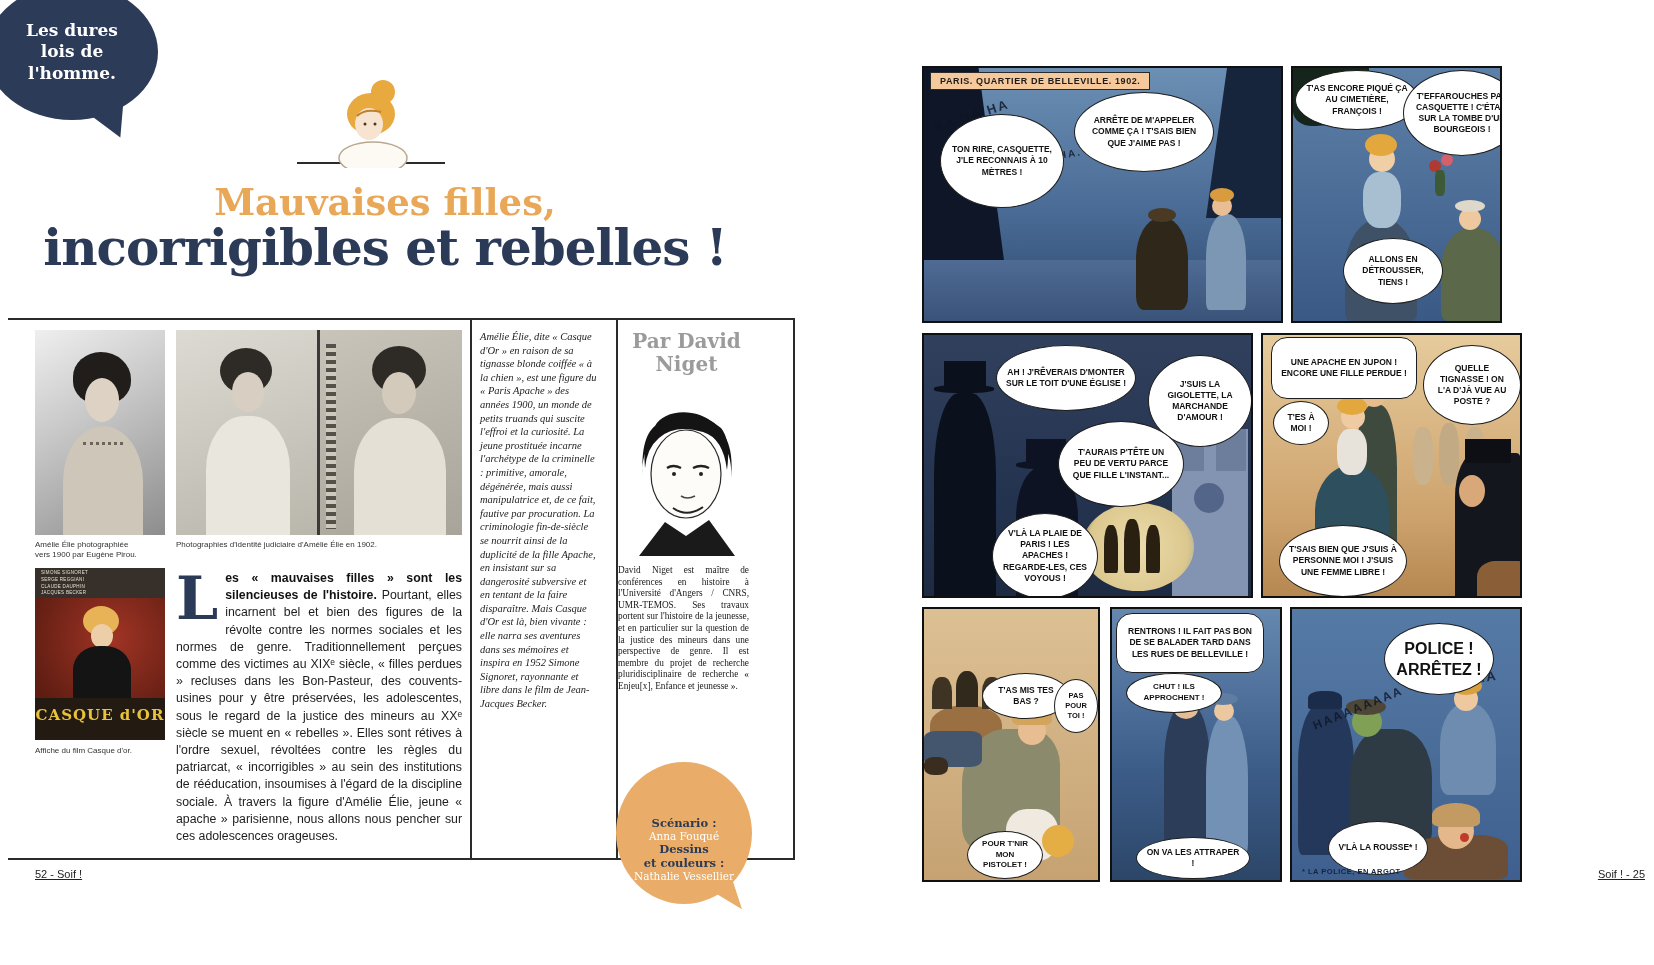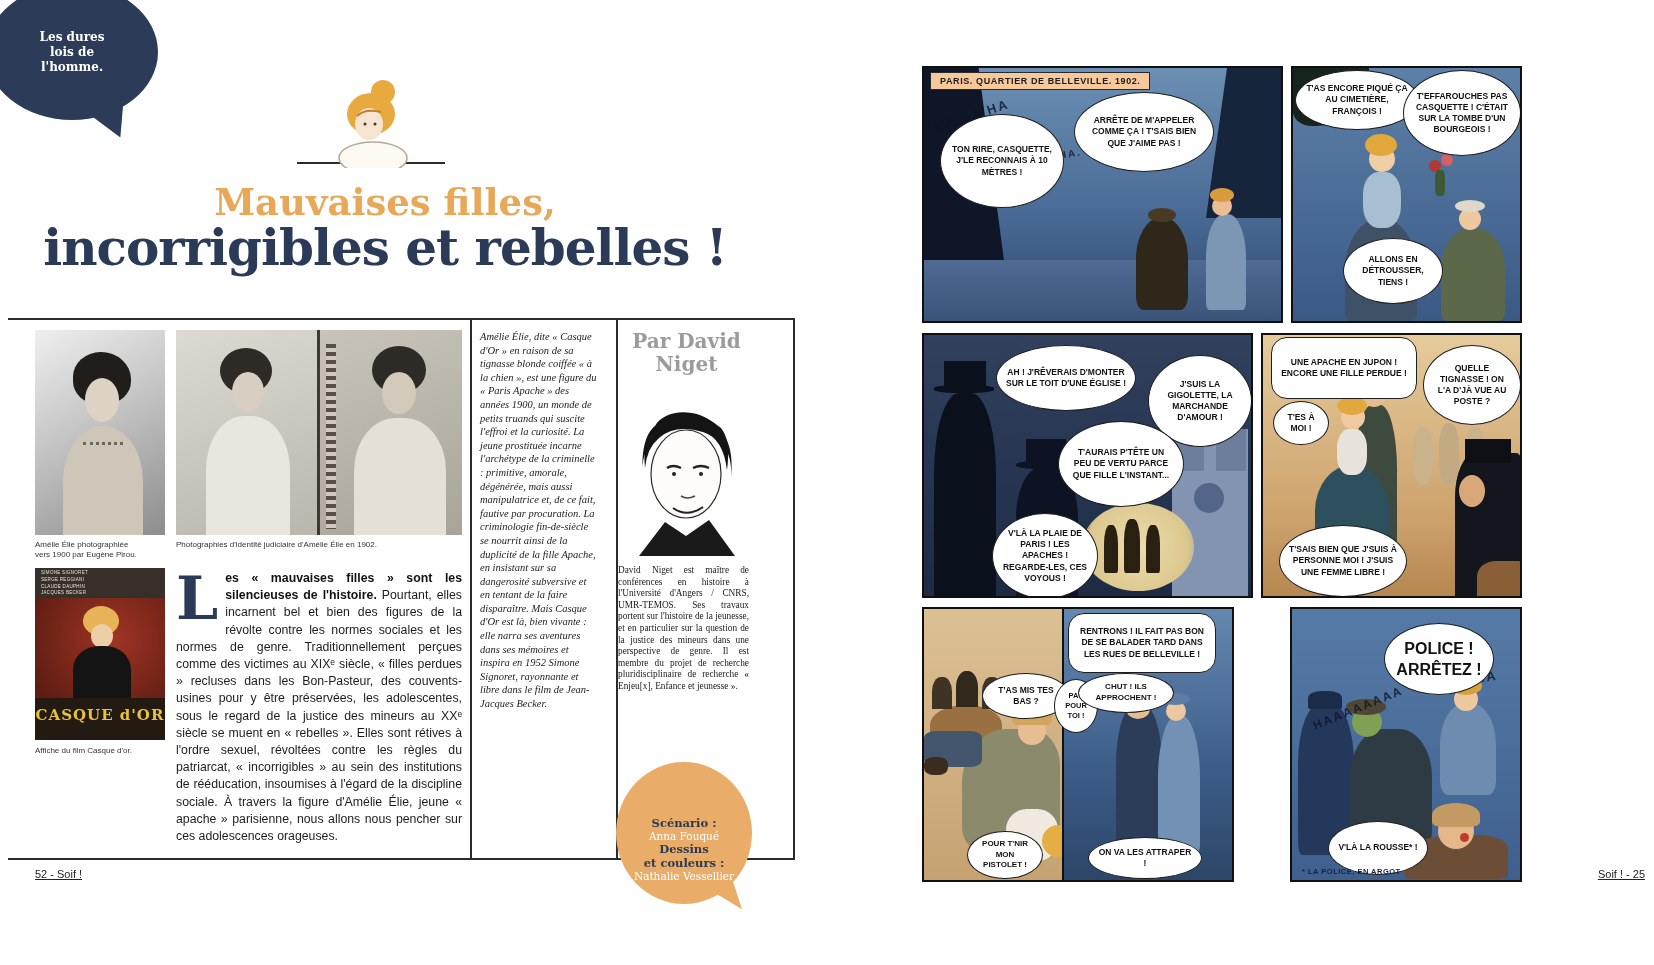--- a/index.html
+++ b/index.html
@@ -5,21 +5,21 @@
   html,body{margin:0;padding:0;background:#ffffff;}
   .stage{position:relative;width:1654px;height:965px;background:#fff;overflow:hidden;
          font-family:"Liberation Sans",sans-serif;}
   .abs{position:absolute;}
   .pre{white-space:pre-line;}
   
   .kicker{left:-14px;top:-16px;width:172px;height:136px;background:#2c3b58;border-radius:50%;
           display:flex;align-items:center;justify-content:center;z-index:3;}
   .kicker-tail{left:96px;top:104px;width:0;height:0;border-left:16px solid transparent;
           border-right:22px solid transparent;border-top:34px solid #2c3b58;transform:rotate(-28deg);z-index:2;}
-  .kicker-text{color:#fff;font-family:"DejaVu Serif",serif;font-weight:700;font-size:12px;
+  .kicker-text{color:#fff;font-family:"DejaVu Serif",serif;font-weight:700;font-size:17px;
           line-height:1.25;text-align:center;}
   .headrule{left:297px;top:162px;width:148px;height:2px;background:#2b2b2b;}
   .headline{left:10px;top:183px;width:750px;text-align:center;}
   .headline-1{font-family:"DejaVu Serif",serif;font-weight:700;font-size:37px;color:#e9a758;line-height:1.05;}
   .headline-2{font-family:"DejaVu Serif",serif;font-weight:700;font-size:50px;color:#2b3a57;line-height:1.05;letter-spacing:-1px;}
   .rule-h{background:#2b2b2b;height:1.5px;}
   .rule-v{background:#2b2b2b;width:1.5px;}
   .photo{overflow:hidden;}
   .cap{font-size:8px;line-height:1.3;color:#333;}
   .article{width:286px;font-size:12.3px;line-height:17.2px;text-align:justify;color:#1d1d1d;}
@@ -179,21 +179,21 @@
     <div class="blob" style="left:282px;top:146px;width:40px;height:96px;background:#7b97b4;border-radius:45% 45% 8% 8%;"></div>
     <div class="blob" style="left:288px;top:128px;width:20px;height:20px;background:#e9be94;border-radius:50%;"></div>
     <div class="blob" style="left:286px;top:120px;width:24px;height:14px;background:#d89b3e;border-radius:50%;"></div>
     <div class="pcap" style="left:6px;top:4px;">PARIS. QUARTIER DE BELLEVILLE. 1902.</div>
     <div class="sfx" style="left:8px;top:40px;font-size:13px;transform:rotate(-18deg);">KA HA HA</div>
     <div class="sfx" style="left:112px;top:82px;font-size:10px;transform:rotate(-10deg);">HA HA.</div>
     <div class="bb" style="left:16px;top:46px;width:124px;height:94px;">TON RIRE, CASQUETTE, J'LE RECONNAIS À 10 MÈTRES !</div>
     <div class="bb" style="left:150px;top:24px;width:140px;height:80px;">ARRÊTE DE M'APPELER COMME ÇA ! T'SAIS BIEN QUE J'AIME PAS !</div>
   </div>
 
-  <div class="abs panel" style="left:1291px;top:66px;width:231px;height:257px;
+  <div class="abs panel" style="left:1291px;top:66px;width:211px;height:257px;
        background:linear-gradient(180deg,#5d80a8 0%,#3a5a85 100%);">
     <div class="blob" style="left:0;top:0;width:76px;height:58px;background:#15251b;border-radius:0 0 70% 25%;"></div>
     <div class="blob" style="left:52px;top:150px;width:72px;height:103px;background:#3e5166;border-radius:50% 50% 8% 8%;"></div>
     <div class="blob" style="left:70px;top:104px;width:38px;height:56px;background:#a8bfd2;border-radius:40%;"></div>
     <div class="blob" style="left:76px;top:78px;width:26px;height:26px;background:#f0cfa6;border-radius:50%;"></div>
     <div class="blob" style="left:72px;top:66px;width:32px;height:22px;background:#e2a83e;border-radius:50%;"></div>
     <div class="blob" style="left:148px;top:160px;width:64px;height:93px;background:#5c684a;border-radius:45% 45% 10% 10%;"></div>
     <div class="blob" style="left:166px;top:140px;width:22px;height:22px;background:#eec9a0;border-radius:50%;"></div>
     <div class="blob" style="left:162px;top:132px;width:30px;height:12px;background:#ded8cb;border-radius:50%;"></div>
     <div class="blob" style="left:136px;top:92px;width:12px;height:12px;background:#b23834;border-radius:50%;"></div>
@@ -259,21 +259,21 @@
     <div class="blob" style="left:88px;top:96px;width:40px;height:20px;background:#d2a45c;border-radius:50% 50% 20% 20%;"></div>
     <div class="blob" style="left:0;top:122px;width:58px;height:36px;background:#44566e;border-radius:20%;"></div>
     <div class="blob" style="left:0;top:148px;width:24px;height:18px;background:#3a2d20;border-radius:40%;"></div>
     <div class="blob" style="left:82px;top:200px;width:52px;height:52px;background:#efe9df;border-radius:40%;"></div>
     <div class="blob" style="left:118px;top:216px;width:32px;height:32px;background:#e5ae45;border-radius:50%;"></div>
     <div class="bb" style="left:58px;top:64px;width:88px;height:46px;">T'AS MIS TES BAS ?</div>
     <div class="bb" style="left:130px;top:70px;width:44px;height:54px;font-size:7.5px;padding:4px;">PAS POUR TOI !</div>
     <div class="bb" style="left:43px;top:222px;width:76px;height:48px;font-size:8px;">POUR T'NIR MON PISTOLET !</div>
   </div>
 
-  <div class="abs panel" style="left:1062px;top:607px;width:172px;height:275px;
+  <div class="abs panel" style="left:1110px;top:607px;width:172px;height:275px;
        background:linear-gradient(180deg,#6488b0 0%,#3c5c88 60%,#2c4668 100%);padding-left:33px;">
     <div class="blob" style="left:52px;top:96px;width:46px;height:150px;background:#2c3d5a;border-radius:40% 40% 5% 5%;"></div>
     <div class="blob" style="left:62px;top:90px;width:24px;height:20px;background:#e6bd93;border-radius:50%;"></div>
     <div class="blob" style="left:56px;top:80px;width:36px;height:14px;background:#cfae6a;border-radius:50%;"></div>
     <div class="blob" style="left:94px;top:106px;width:42px;height:140px;background:#7391b5;border-radius:45% 45% 8% 8%;"></div>
     <div class="blob" style="left:102px;top:92px;width:20px;height:20px;background:#ecc8a0;border-radius:50%;"></div>
     <div class="blob" style="left:96px;top:84px;width:30px;height:12px;background:#5f7da2;border-radius:50%;"></div>
     <div class="bb rect" style="left:4px;top:4px;width:148px;height:60px;">RENTRONS ! IL FAIT PAS BON DE SE BALADER TARD DANS LES RUES DE BELLEVILLE !</div>
     <div class="bb" style="left:14px;top:64px;width:96px;height:40px;font-size:8px;">CHUT ! ILS APPROCHENT !</div>
     <div class="bb" style="left:24px;top:228px;width:114px;height:42px;">ON VA LES ATTRAPER !</div>

